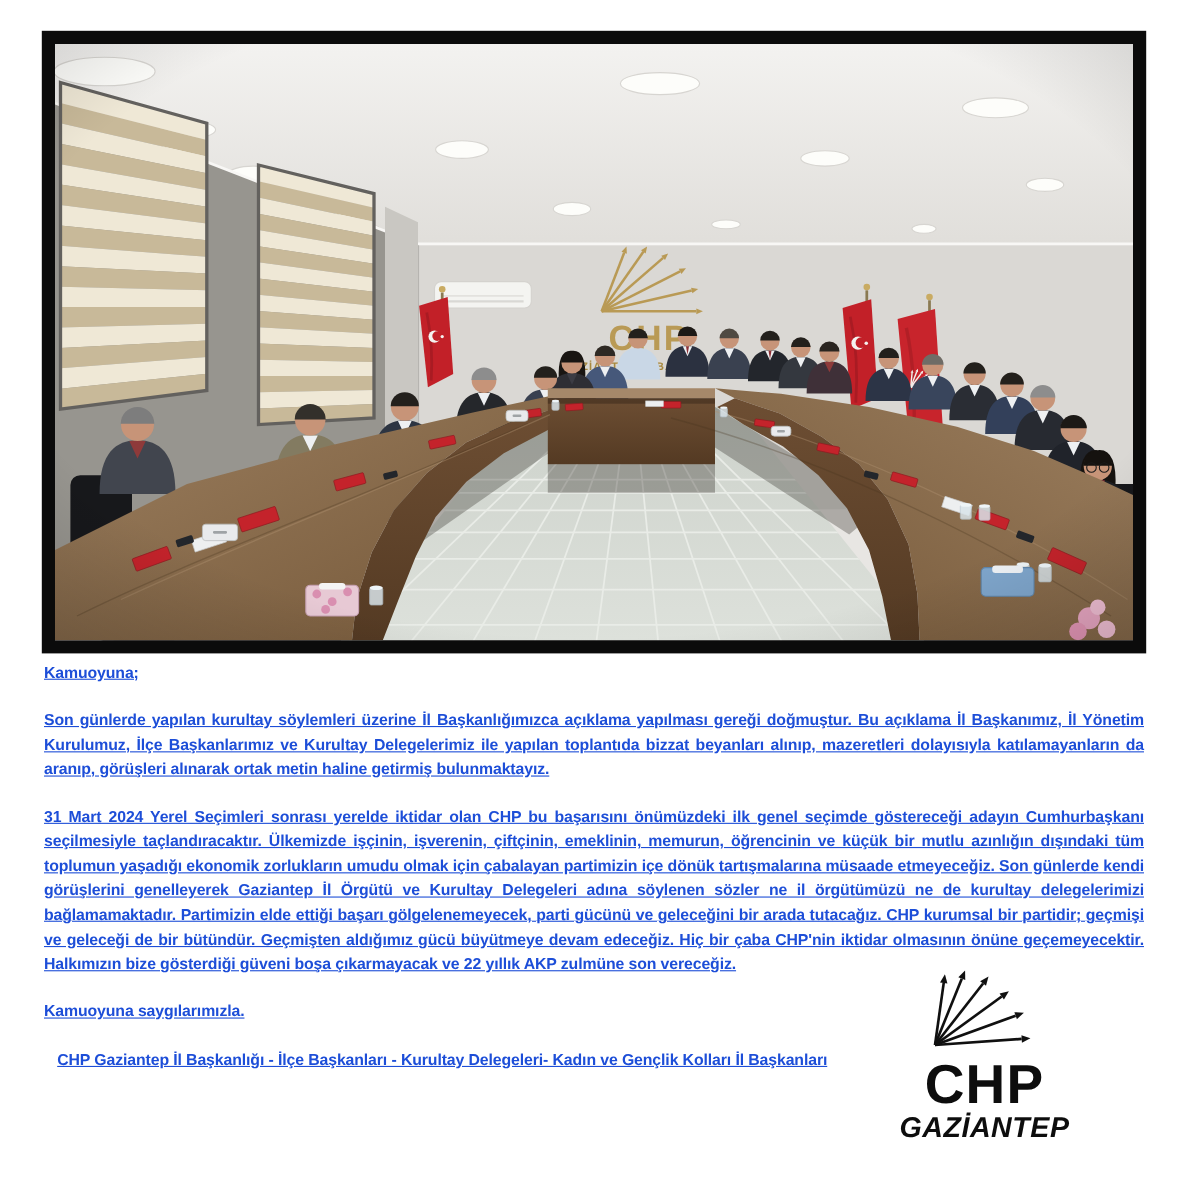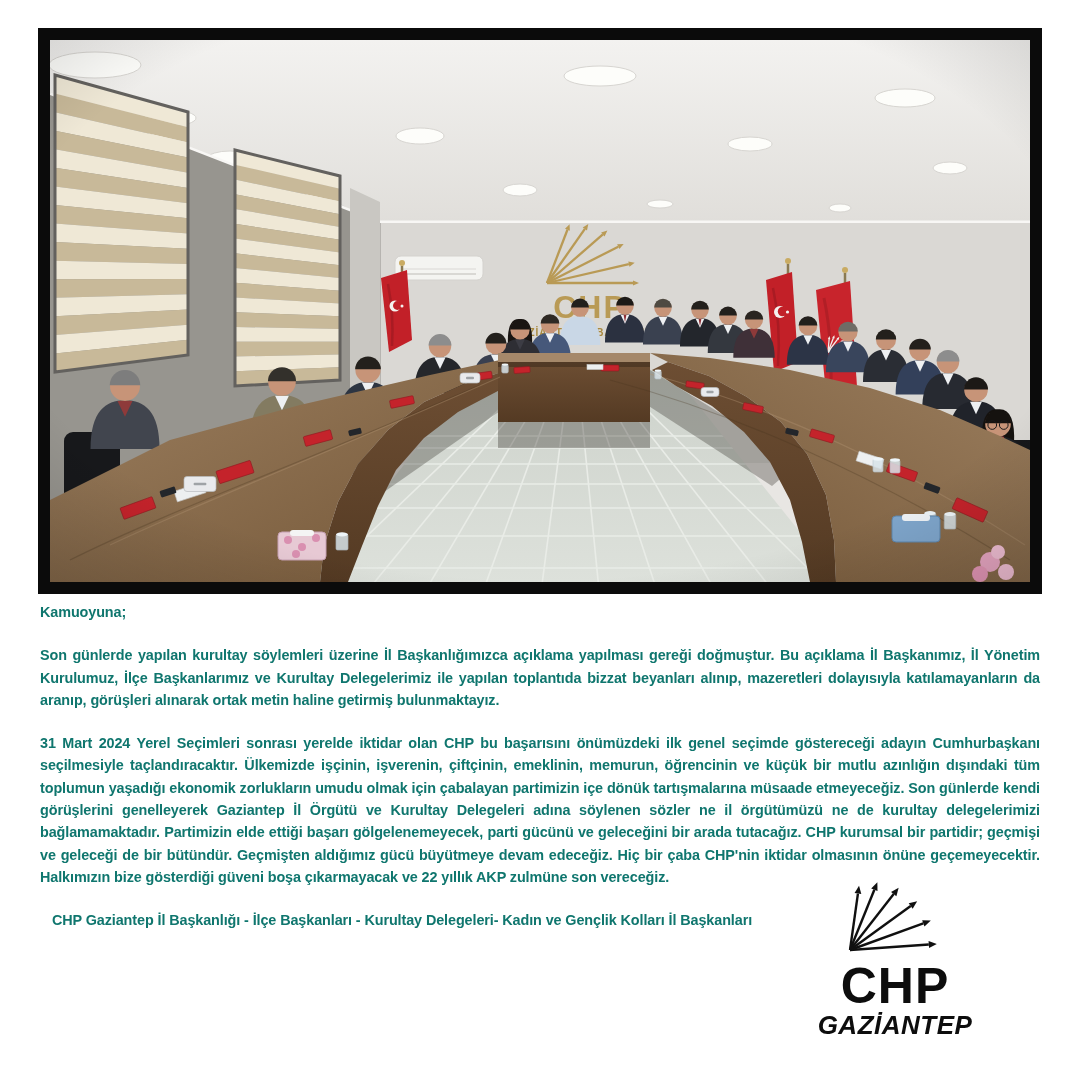--- a/index.html
+++ b/index.html
@@ -1,22 +1,22 @@
 <!DOCTYPE html>
 <html><head>
 <meta charset="utf-8">
 <style>
   html,body{margin:0;padding:0;width:1080px;height:1080px;background:#ffffff;
     font-family:"Liberation Sans",sans-serif;position:relative;overflow:hidden;}
   .photo-frame{position:absolute;left:38px;top:28px;width:1004px;height:566px;
     background:#0b0b0b;padding:12px;box-sizing:border-box;}
   svg.scene{display:block;width:980px;height:542px;background:#e8e6e3;}
   svg text{font-family:"Liberation Sans",sans-serif;}
-  .statement{position:absolute;left:40px;top:601px;width:1000px;color:#0f766e;
-    font-weight:700;font-size:14.4px;line-height:22.3px;letter-spacing:-0.1px;}
+  .statement{position:absolute;left:40px;top:601px;width:1000px;color:#1d4ed8;
+    font-weight:700;font-size:14.4px;line-height:22.3px;letter-spacing:-0.1px;text-decoration:underline;}
   .statement p{margin:0 0 21px 0;}
   .statement p.body{text-align:justify;}
   .statement p.signature{margin:12px;}
   .brand-logo{position:absolute;left:800px;top:864px;width:190px;height:195px;}
   .logo-brand{font-size:50px;font-weight:900;letter-spacing:1px;fill:#0d0d0d;}
   .logo-region{font-size:26px;font-weight:800;font-style:italic;letter-spacing:0.5px;fill:#0d0d0d;}
   .sign-brand{font-size:32px;font-weight:900;letter-spacing:2px;fill:#b99a55;}
   .sign-sub{font-size:10px;font-weight:700;letter-spacing:1px;fill:#a8893f;}
 </style>
 </head>
@@ -428,20 +428,21 @@
       </g>
 
   <rect x="0" y="0" width="980" height="542" fill="url(#vig)"></rect>
 </svg>
 </div>
 
 <section class="statement">
   <p class="salutation">Kamuoyuna;</p>
   <p class="body">Son günlerde yapılan kurultay söylemleri üzerine İl Başkanlığımızca açıklama yapılması gereği doğmuştur. Bu açıklama İl Başkanımız, İl Yönetim Kurulumuz, İlçe Başkanlarımız ve Kurultay Delegelerimiz ile yapılan toplantıda bizzat beyanları alınıp, mazeretleri dolayısıyla katılamayanların da aranıp, görüşleri alınarak ortak metin haline getirmiş bulunmaktayız.</p>
   <p class="body">31 Mart 2024 Yerel Seçimleri sonrası yerelde iktidar olan CHP bu başarısını önümüzdeki ilk genel seçimde göstereceği adayın Cumhurbaşkanı seçilmesiyle taçlandıracaktır. Ülkemizde işçinin, işverenin, çiftçinin, emeklinin, memurun, öğrencinin ve küçük bir mutlu azınlığın dışındaki tüm toplumun yaşadığı ekonomik zorlukların umudu olmak için çabalayan partimizin içe dönük tartışmalarına müsaade etmeyeceğiz. Son günlerde kendi görüşlerini genelleyerek Gaziantep İl Örgütü ve Kurultay Delegeleri adına söylenen sözler ne il örgütümüzü ne de kurultay delegelerimizi bağlamamaktadır. Partimizin elde ettiği başarı gölgelenemeyecek, parti gücünü ve geleceğini bir arada tutacağız. CHP kurumsal bir partidir; geçmişi ve geleceği de bir bütündür. Geçmişten aldığımız gücü büyütmeye devam edeceğiz. Hiç bir çaba CHP'nin iktidar olmasının önüne geçemeyecektir. Halkımızın bize gösterdiği güveni boşa çıkarmayacak ve 22 yıllık AKP zulmüne son vereceğiz.</p>
+  <p class="closing">Kamuoyuna saygılarımızla.</p>
   <p class="signature">CHP Gaziantep İl Başkanlığı - İlçe Başkanları - Kurultay Delegeleri- Kadın ve Gençlik Kolları İl Başkanları</p>
 </section>
 
 <div class="brand-logo">
   <svg viewBox="0 0 190 195" width="190" height="195">
     <g id="g-logo-arrows">
         <line x1="50" y1="86" x2="128.8075599705261" y2="80.4892385742141" stroke="#101010" stroke-width="2.4"></line>
         <polygon points="136.78807237260472,79.9311867842611 129.04473198125615,83.8809563450975 128.57038795979608,77.0975208033307" fill="#101010"></polygon>
         <line x1="50" y1="86" x2="123.29602442130086" y2="59.322428820597835" stroke="#101010" stroke-width="2.4"></line>
         <polygon points="130.8135653875881,56.58626767399249 124.45889290860814,62.51738373126992 122.13315593399358,56.12747390992575" fill="#101010"></polygon>

